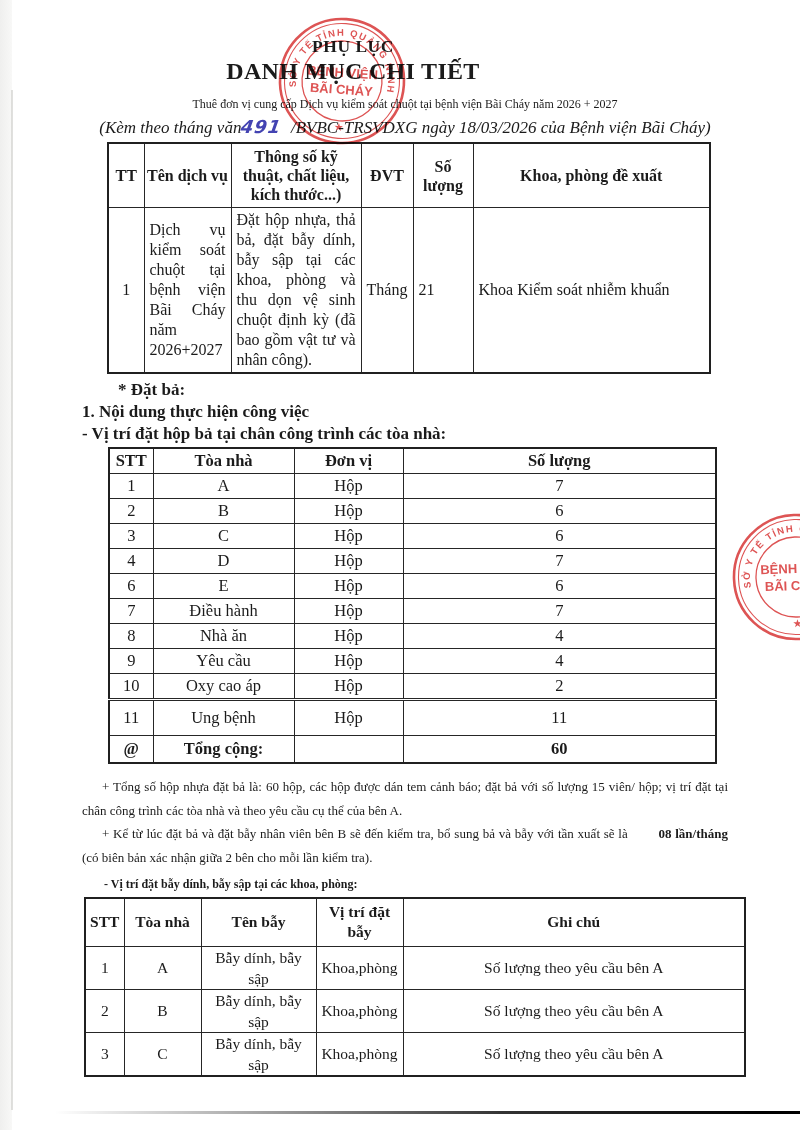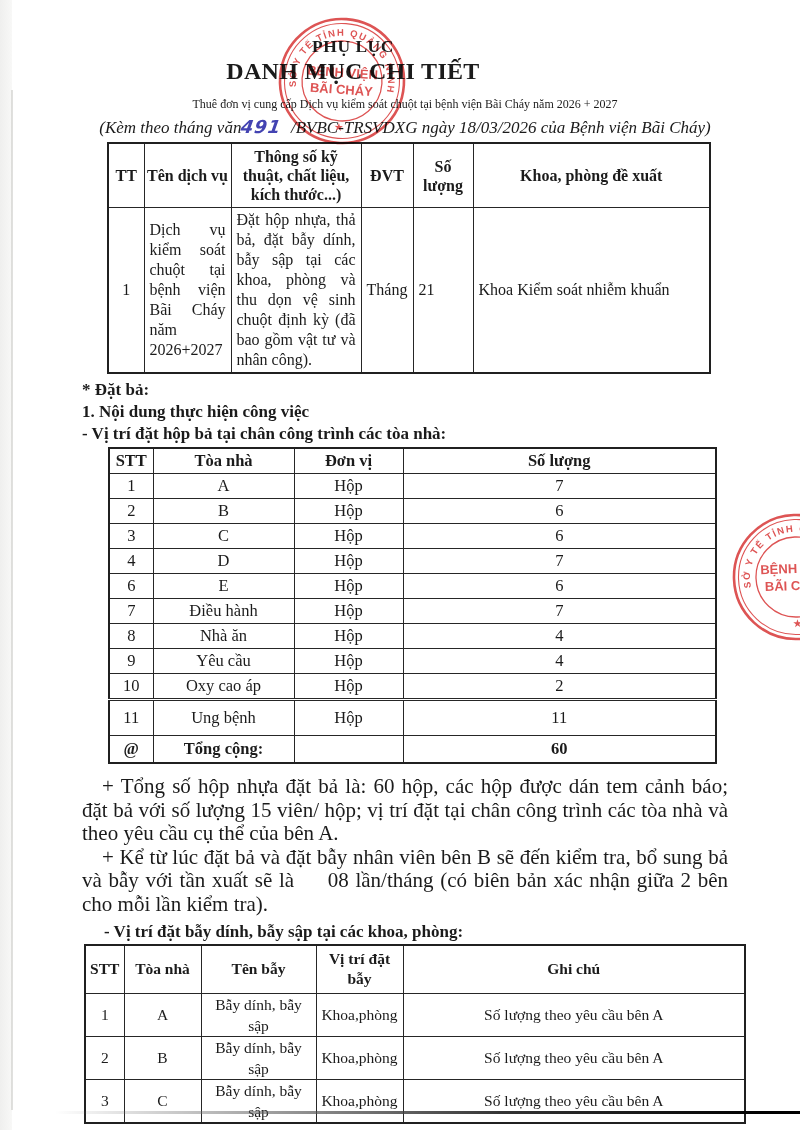--- a/index.html
+++ b/index.html
@@ -35,36 +35,36 @@
   .tbl1{margin-left:25px; margin-top:3px; width:602px; font-size:16px;}
   .tbl1 th{font-weight:bold; text-align:center; vertical-align:middle;
     line-height:19px; padding:3px 2px;}
   .tbl1 td{vertical-align:middle; line-height:20px; padding:2px 5px;}
   .tbl1 .jus{text-align:justify; text-justify:inter-word;}
   .tbl1 .ctr{text-align:center;}
   .tbl1 .topv{vertical-align:middle;}
 
   
   .sec{font-size:17px; font-weight:bold; line-height:22px;}
-  .sec.first{margin-top:5px;}
+  .sec.first{margin-top:5px;margin-left:36px;}
 
   
   .tbl2{margin-left:26px; margin-top:2px; width:607px; font-size:16.5px;}
   .tbl2 th{font-weight:bold; text-align:center; height:24px; line-height:22px; padding:0 2px;}
   .tbl2 td{text-align:center; height:24px; line-height:22px; padding:0 2px;}
   .tbl2 tr.tall td{height:34px;}
   .tbl2 tr.dbl td{border-top:3px double #262626;}
   .tbl2 tr.total td{font-weight:bold; height:26px;}
 
   
-  .para{margin:0; font-size:21px; line-height:23.5px; text-align:justify;
+  .para{margin:0; font-size:13px; line-height:23.5px; text-align:justify;
     text-justify:inter-word; text-indent:20px;}
   .para.firstp{margin-top:11px;}
-  .bold{font-weight:normal;margin-left:27px;}
-  .subhead{margin-top:4px; font-size:17px; font-weight:bold; line-height:23.5px; text-indent:22px;}
+  .bold{font-weight:bold;margin-left:27px;}
+  .subhead{margin-top:4px; font-size:12px; font-weight:bold; line-height:23.5px; text-indent:22px;}
 
   
   .tbl3{margin-left:2px; width:660px; font-size:15.5px;}
   .tbl3 th{font-weight:bold; text-align:center; vertical-align:middle;
     height:47px; line-height:20px; padding:0 3px;}
   .tbl3 td{text-align:center; height:23px; line-height:21px; padding:0 2px;}
 
   
   .stamp{position:absolute; mix-blend-mode:multiply; opacity:.88;}
   .stamp-top{left:277px; top:16px; transform:rotate(4deg);}

